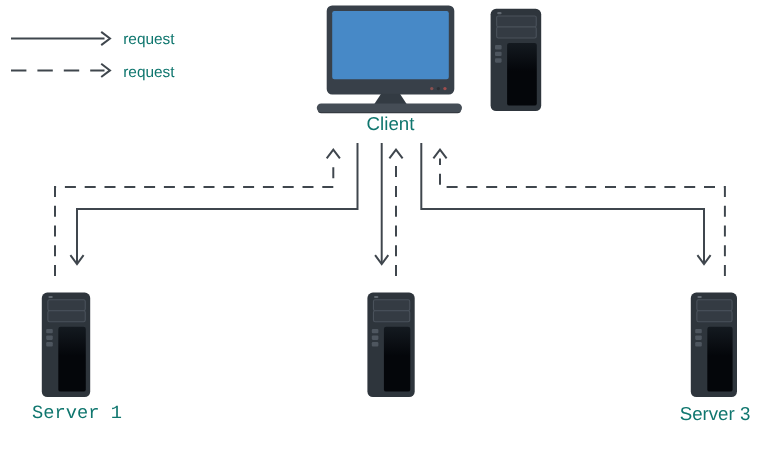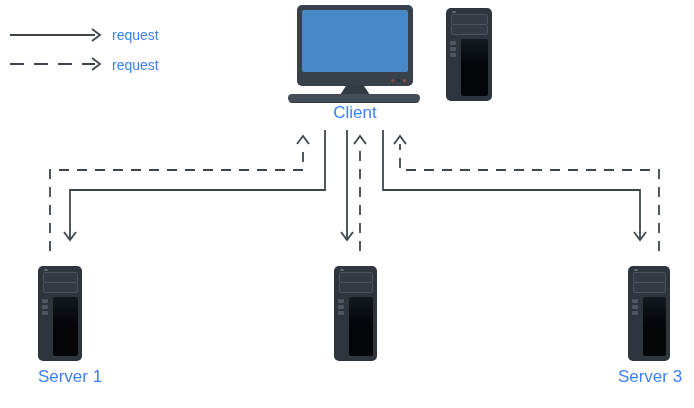--- a/index.html
+++ b/index.html
@@ -1,21 +1,21 @@
 <!DOCTYPE html>
 <html><head>
 <meta charset="utf-8">
 <style>
   html,body{margin:0;padding:0;background:#ffffff;}
   .canvas{
     position:relative;width:694px;height:408px;background:#ffffff;overflow:hidden;
     font-family:"Liberation Sans","DejaVu Sans",sans-serif;color:#3d4348;
   }
   svg.connections{position:absolute;left:0;top:0;}
-  .txt{position:absolute;color:#3b82f6;}
+  .txt{position:absolute;color:#0f766e;}
   .legend-label{font-size:14px;line-height:18px;}
   .node-label{font-size:17px;line-height:20px;text-align:center;width:120px;}
 
   
   .monitor-frame{position:absolute;left:297px;top:5px;width:116px;height:81px;
     background:#384049;border-radius:5px;}
   .monitor-screen{position:absolute;left:5px;top:5px;right:5px;height:62px;
     background:#4789c7;border-radius:2px;}
   .monitor-dots{position:absolute;right:7px;bottom:4px;display:flex;gap:3px;}
   .monitor-dots i{display:block;width:3px;height:3px;border-radius:50%;}
@@ -109,21 +109,21 @@
     <span class="led"></span>
     <div class="bay bay1"></div>
     <div class="bay bay2"></div>
     <div class="btns">
       <i></i>
       <i></i>
       <i></i>
     </div>
     <div class="panel"></div>
   </div>
-  <div class="txt node-label" style="left:10px;top:367px;">Server 1</div>
+  <div class="txt node-label" style="left:10px;top:367px;font-family:Liberation Mono, monospace;">Server 1</div>
 
   <div class="tower server-tower-2">
     <span class="led"></span>
     <div class="bay bay1"></div>
     <div class="bay bay2"></div>
     <div class="btns">
       <i></i>
       <i></i>
       <i></i>
     </div>

